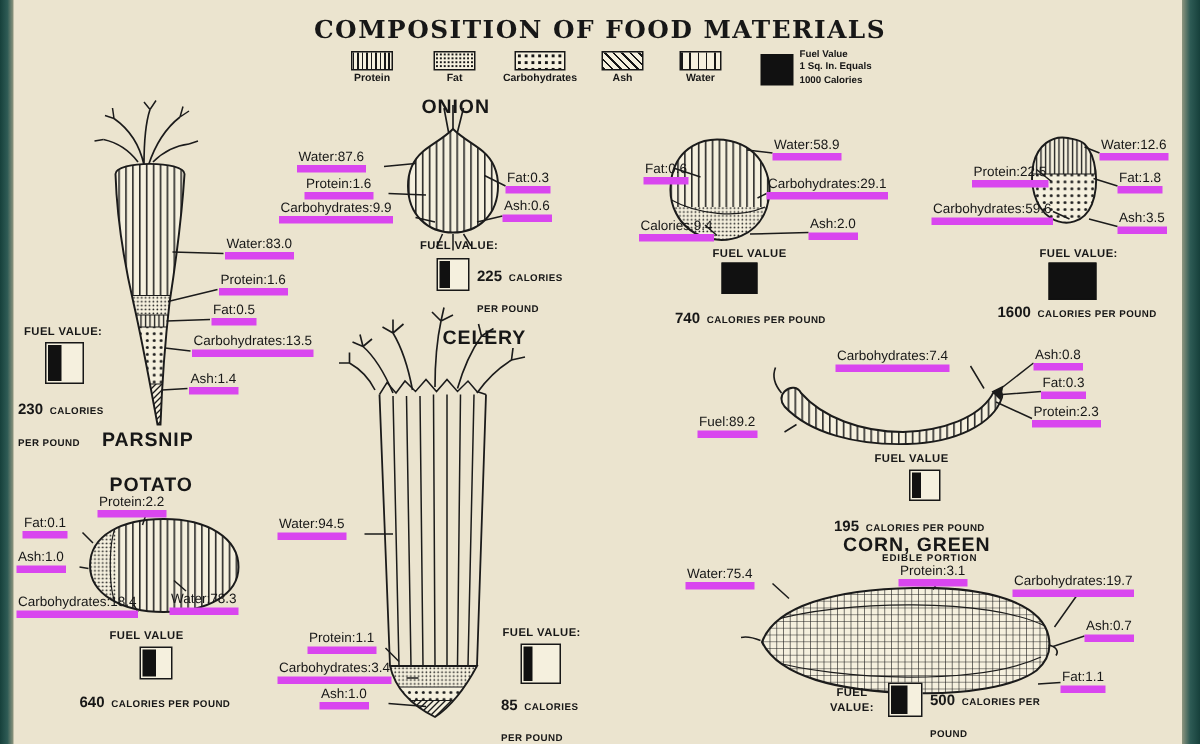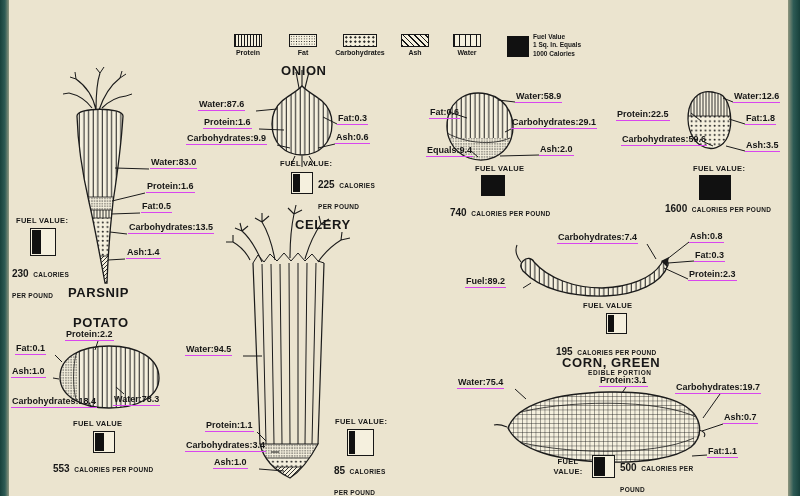--- a/index.html
+++ b/index.html
@@ -16,39 +16,40 @@
   .sw-fat{background-image:radial-gradient(#171717 0.7px,transparent 0.8px);background-size:2.6px 2.6px}
   .sw-carbs{background-image:radial-gradient(#171717 1px,transparent 1.1px);background-size:4.5px 4.5px}
   .sw-ash{background-image:repeating-linear-gradient(45deg,#171717 0 1px,transparent 1px 4px)}
   .sw-water{background-image:repeating-linear-gradient(90deg,#171717 0 1px,transparent 1px 5.5px)}
   .swatch-label{font-size:7px;font-weight:700;margin-top:2px}
   .legend-fuel-square{position:absolute;background:#111}
   .legend-fuel-note{position:absolute;font-size:6.5px;font-weight:700;line-height:1.3}
   .heading{position:absolute;font-size:13px;font-weight:700;letter-spacing:0.6px;white-space:nowrap}
   .heading.sm{font-size:12.5px}
   .subheading{position:absolute;font-size:6.5px;font-weight:700;letter-spacing:0.6px;white-space:nowrap}
-  .nutrient{position:absolute;font-size:9px;font-weight:700;white-space:nowrap;border-bottom:1px solid #d946ef;padding:0 1px 1px 1px}
+  .nutrient{position:absolute;font-size:9px;font-weight:400;white-space:nowrap;border-bottom:5px solid #d946ef;padding:0 1px 1px 1px}
   .fuel-label{position:absolute;font-size:7.5px;font-weight:700;letter-spacing:0.3px;white-space:nowrap}
   .fuel-label.wrap{white-space:normal;text-align:center;line-height:1.35}
   .fuelbox{position:absolute;border:1.5px solid #171717;background:#f5f0de}
   .fuelbox .fill{position:absolute;left:1px;top:1px;bottom:1px;background:#111}
   .fuelbox.solid{background:#111;border-color:#111}
   .calories{position:absolute;font-weight:700;line-height:1.3}
   .calories .val{font-size:10px}
   .calories .unit{font-size:6.5px;letter-spacing:0.3px}
   .calories.oneline{white-space:nowrap}
   svg{position:absolute;left:0;top:0;pointer-events:none}
 </style>
 </head>
 <body>
 
 <div id="canvas">
   <div class="edge edge-left"></div>
   <div class="edge edge-right"></div>
 
+  <div class="title">COMPOSITION OF FOOD MATERIALS</div>
 
   <svg width="800" height="496" viewBox="0 0 800 496">
     <defs>
       <pattern id="p-vl" width="3" height="8" patternUnits="userSpaceOnUse">
           <line x1="1" y1="0" x2="1" y2="8" stroke="#1b1b1b" stroke-width="0.9"></line>
         </pattern>
       <pattern id="p-vlw" width="4.6" height="8" patternUnits="userSpaceOnUse">
           <line x1="1.2" y1="0" x2="1.2" y2="8" stroke="#1b1b1b" stroke-width="1"></line>
         </pattern>
       <pattern id="p-fine" width="2.6" height="2.6" patternUnits="userSpaceOnUse">
@@ -227,31 +228,31 @@
       <div class="fill" style="width:7px"></div>
     </div>
   <div class="calories" style="left:318px;top:173px;width:62px">
     <span class="val">225</span>
     <span class="unit">CALORIES PER POUND</span>
   </div>
 
   <div class="nutrient" style="left:515px;top:91px">Water:58.9</div>
   <div class="nutrient" style="left:429px;top:107px">Fat:0.6</div>
   <div class="nutrient" style="left:511px;top:117px">Carbohydrates:29.1</div>
-  <div class="nutrient" style="left:426px;top:145px">Equals:9.4</div>
+  <div class="nutrient" style="left:426px;top:145px">Calories:9.4</div>
   <div class="nutrient" style="left:539px;top:144px">Ash:2.0</div>
   <div class="fuel-label" style="left:475px;top:164px">FUEL VALUE</div>
   <div class="fuelbox solid" style="left:481px;top:175px;width:24px;height:21px"></div>
   <div class="calories oneline" style="left:450px;top:201px">
     <span class="val">740</span>
     <span class="unit">CALORIES PER POUND</span>
   </div>
 
   <div class="nutrient" style="left:733px;top:91px">Water:12.6</div>
-  <div class="nutrient" style="left:616px;top:109px">Protein:22.5</div>
+  <div class="nutrient" style="left:648px;top:109px">Protein:22.5</div>
   <div class="nutrient" style="left:745px;top:113px">Fat:1.8</div>
   <div class="nutrient" style="left:621px;top:134px">Carbohydrates:59.6</div>
   <div class="nutrient" style="left:745px;top:140px">Ash:3.5</div>
   <div class="fuel-label" style="left:693px;top:164px">FUEL VALUE:</div>
   <div class="fuelbox solid" style="left:699px;top:175px;width:32px;height:25px"></div>
   <div class="calories oneline" style="left:665px;top:197px">
     <span class="val">1600</span>
     <span class="unit">CALORIES PER POUND</span>
   </div>
 
@@ -287,21 +288,21 @@
   <div class="nutrient" style="left:65px;top:329px">Protein:2.2</div>
   <div class="nutrient" style="left:15px;top:343px">Fat:0.1</div>
   <div class="nutrient" style="left:11px;top:366px">Ash:1.0</div>
   <div class="nutrient" style="left:11px;top:396px">Carbohydrates:18.4</div>
   <div class="nutrient" style="left:113px;top:394px">Water:78.3</div>
   <div class="fuel-label" style="left:73px;top:419px">FUEL VALUE</div>
   <div class="fuelbox" style="left:93px;top:431px;width:22px;height:22px">
       <div class="fill" style="width:9px"></div>
     </div>
   <div class="calories oneline" style="left:53px;top:457px">
-    <span class="val">553</span>
+    <span class="val">640</span>
     <span class="unit">CALORIES PER POUND</span>
   </div>
 
   <div class="heading" style="left:562px;top:355px">CORN, GREEN</div>
   <div class="subheading" style="left:588px;top:369px">EDIBLE PORTION</div>
   <div class="nutrient" style="left:457px;top:377px">Water:75.4</div>
   <div class="nutrient" style="left:599px;top:375px">Protein:3.1</div>
   <div class="nutrient" style="left:675px;top:382px">Carbohydrates:19.7</div>
   <div class="nutrient" style="left:723px;top:412px">Ash:0.7</div>
   <div class="nutrient" style="left:707px;top:446px">Fat:1.1</div>

